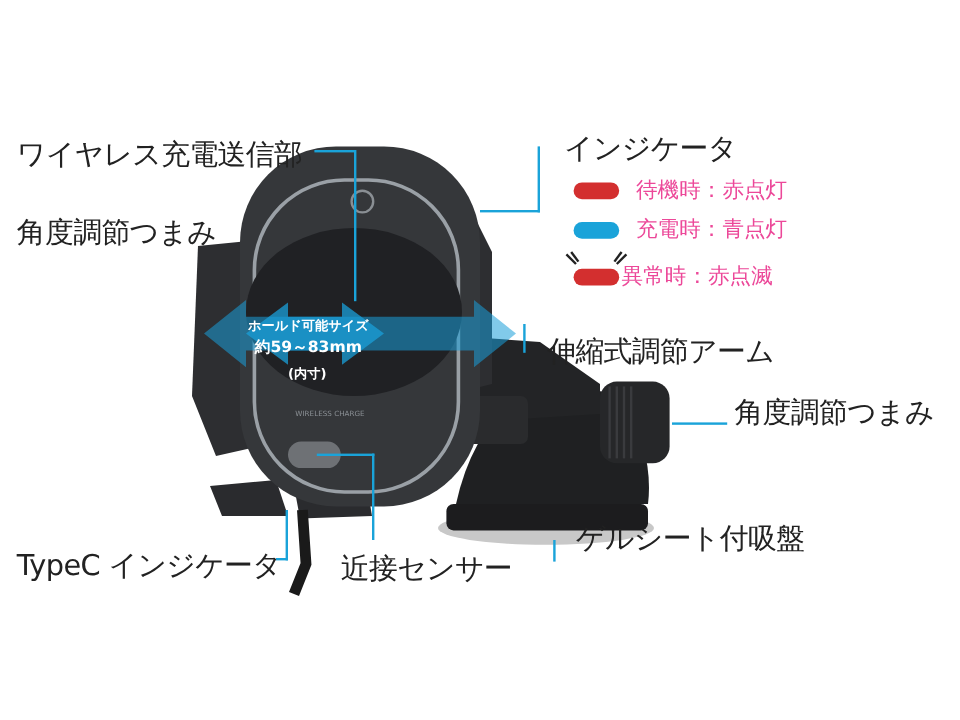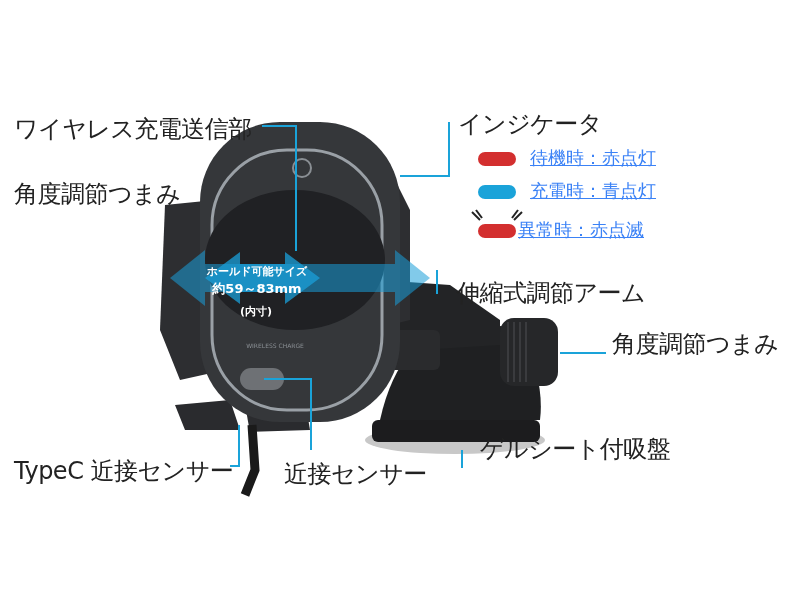--- a/index.html
+++ b/index.html
@@ -1,21 +1,21 @@
 <!DOCTYPE html>
 <html><head>
   <meta charset="utf-8">
   <style>
     html,body{margin:0;padding:0;background:#fff;}
     body{width:800px;height:600px;position:relative;overflow:hidden;font-family:"DejaVu Sans",sans-serif;color:#222;}
     .label{position:absolute;font-size:24px;white-space:nowrap;color:#222;letter-spacing:-0.5px;}
     .line{position:absolute;background:#1aa3d9;}
     svg.product{position:absolute;left:0;top:0;}
     .ind-pill{position:absolute;width:38px;height:14px;border-radius:8px;}
-    .ind-text{position:absolute;font-size:18px;white-space:nowrap;color:#3b82f6;text-decoration:underline;}
+    .ind-text{position:absolute;font-size:18px;white-space:nowrap;color:#ec4899;}
     .hold{position:absolute;color:#fff;font-weight:bold;text-align:center;white-space:nowrap;}
   </style>
 </head>
 <body>
 
 <svg class="product" width="800" height="600" viewBox="0 0 800 600">
 
   <ellipse cx="455" cy="440" rx="90" ry="14" fill="#c8c8c8"></ellipse>
   <rect x="372" y="420" width="168" height="22" rx="6" fill="#1c1c1e"></rect>
   <path d="M380 420 Q400 330 470 320 L520 330 Q545 380 540 420 Z" fill="#1f2022"></path>
@@ -64,24 +64,24 @@
 <div class="line" style="left:436px;top:270px;width:2px;height:24px;"></div>
 <div class="line" style="left:560px;top:352px;width:46px;height:2px;"></div>
 <div class="line" style="left:230px;top:465px;width:10px;height:2px;"></div>
 <div class="line" style="left:238px;top:425px;width:2px;height:42px;"></div>
 <div class="line" style="left:264px;top:378px;width:48px;height:2px;"></div>
 <div class="line" style="left:310px;top:378px;width:2px;height:72px;"></div>
 <div class="line" style="left:461px;top:450px;width:2px;height:18px;"></div>
 
 <div class="label" style="left:14px;top:113px;">ワイヤレス充電送信部</div>
 <div class="label" style="left:14px;top:178px;">角度調節つまみ</div>
-<div class="label" style="left:458px;top:108px;">インジケータ</div>
+<div class="label" style="left:470px;top:108px;">インジケータ</div>
 <div class="label" style="left:456px;top:258px;margin-top:19px;">伸縮式調節アーム</div>
 <div class="label" style="left:612px;top:328px;">角度調節つまみ</div>
-<div class="label" style="left:14px;top:455px;">TypeC 近接センサー</div>
+<div class="label" style="left:14px;top:455px;">TypeC インジケータ</div>
 <div class="label" style="left:284px;top:458px;">近接センサー</div>
 <div class="label" style="left:480px;top:433px;">ゲルシート付吸盤</div>
 
 <div class="ind-pill" style="left:478px;top:152px;background:#d32f2f;"></div>
 <div class="ind-text" style="left:530px;top:146px;">待機時：赤点灯</div>
 <div class="ind-pill" style="left:478px;top:185px;background:#1aa3d9;"></div>
 <div class="ind-text" style="left:530px;top:179px;">充電時：青点灯</div>
 <div class="ind-pill" style="left:478px;top:224px;background:#d32f2f;"></div>
 <svg style="position:absolute;left:468px;top:208px;" width="60" height="20">
   <line x1="4" y1="4" x2="12" y2="12" stroke="#222" stroke-width="2"></line>

